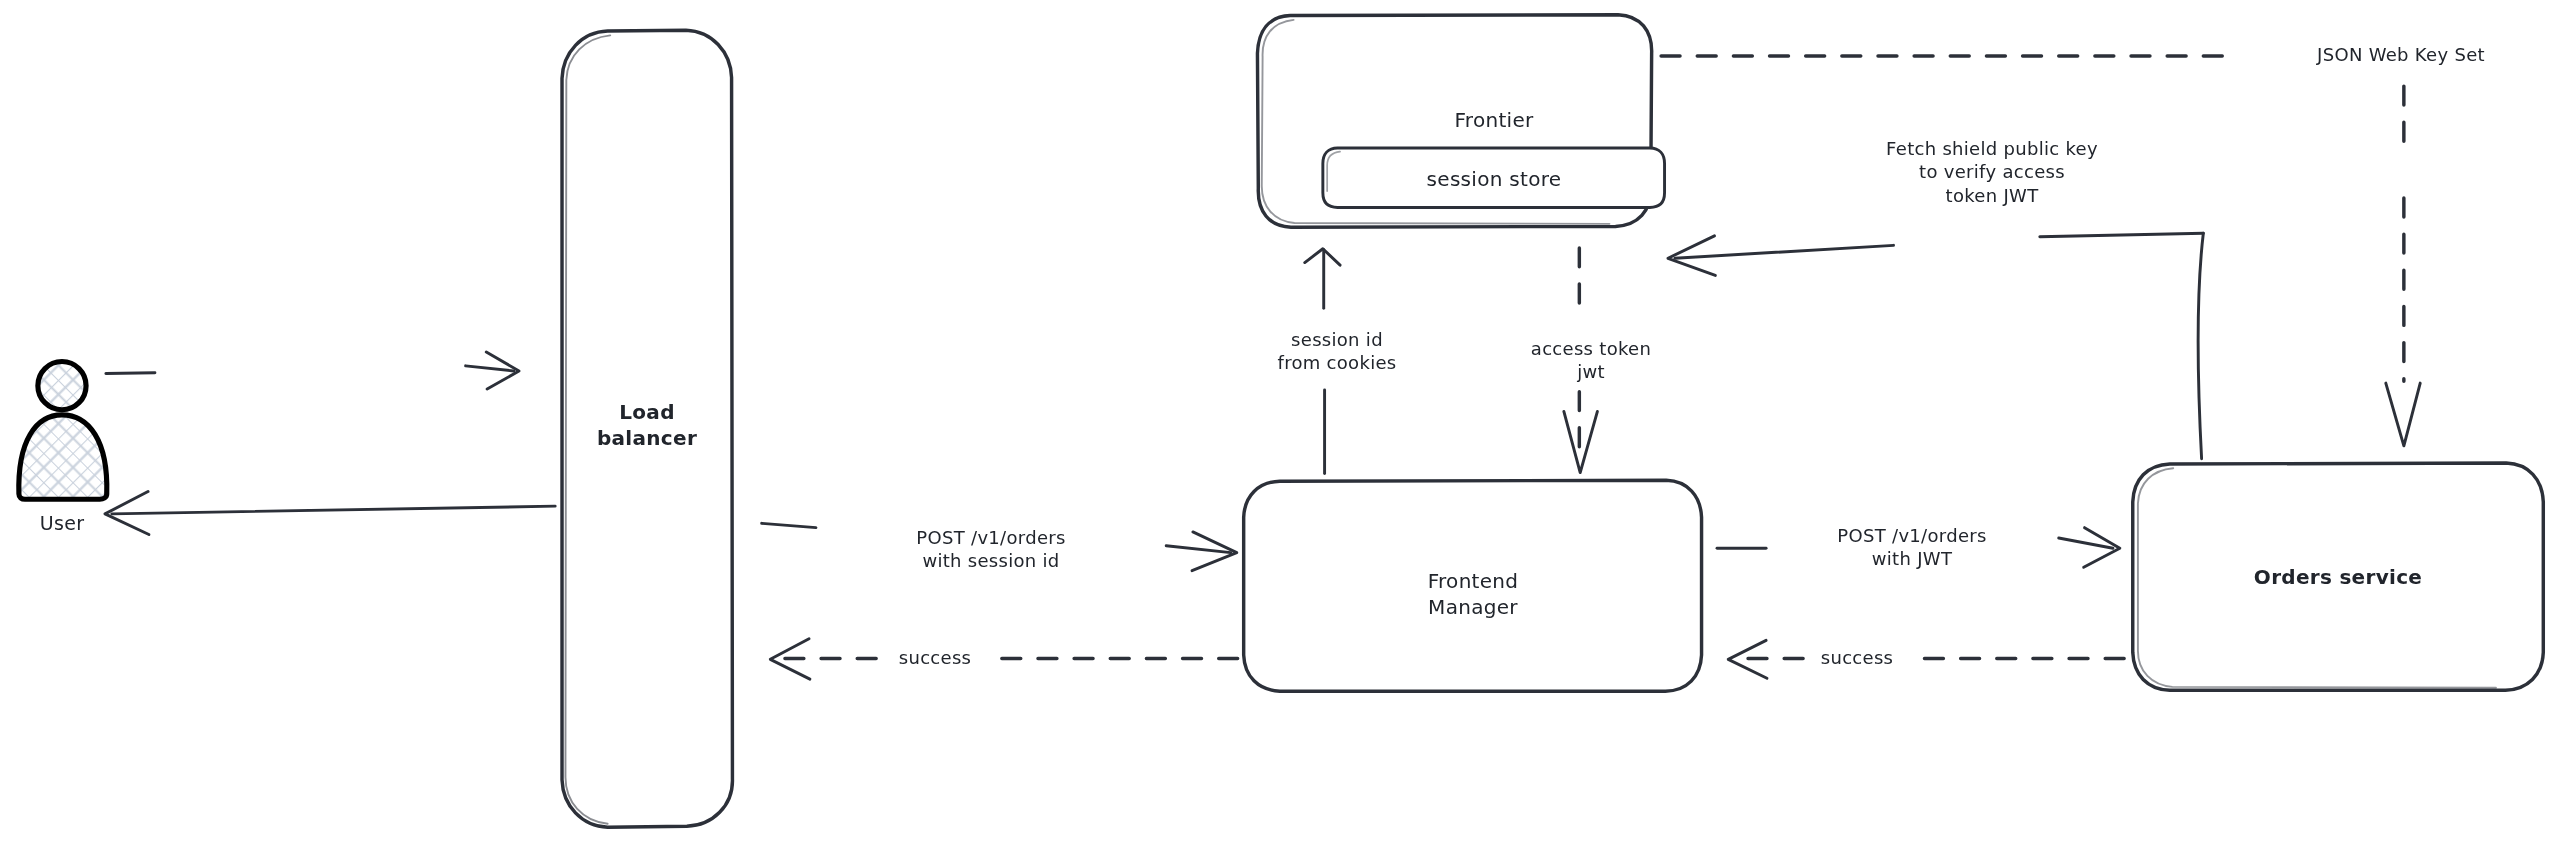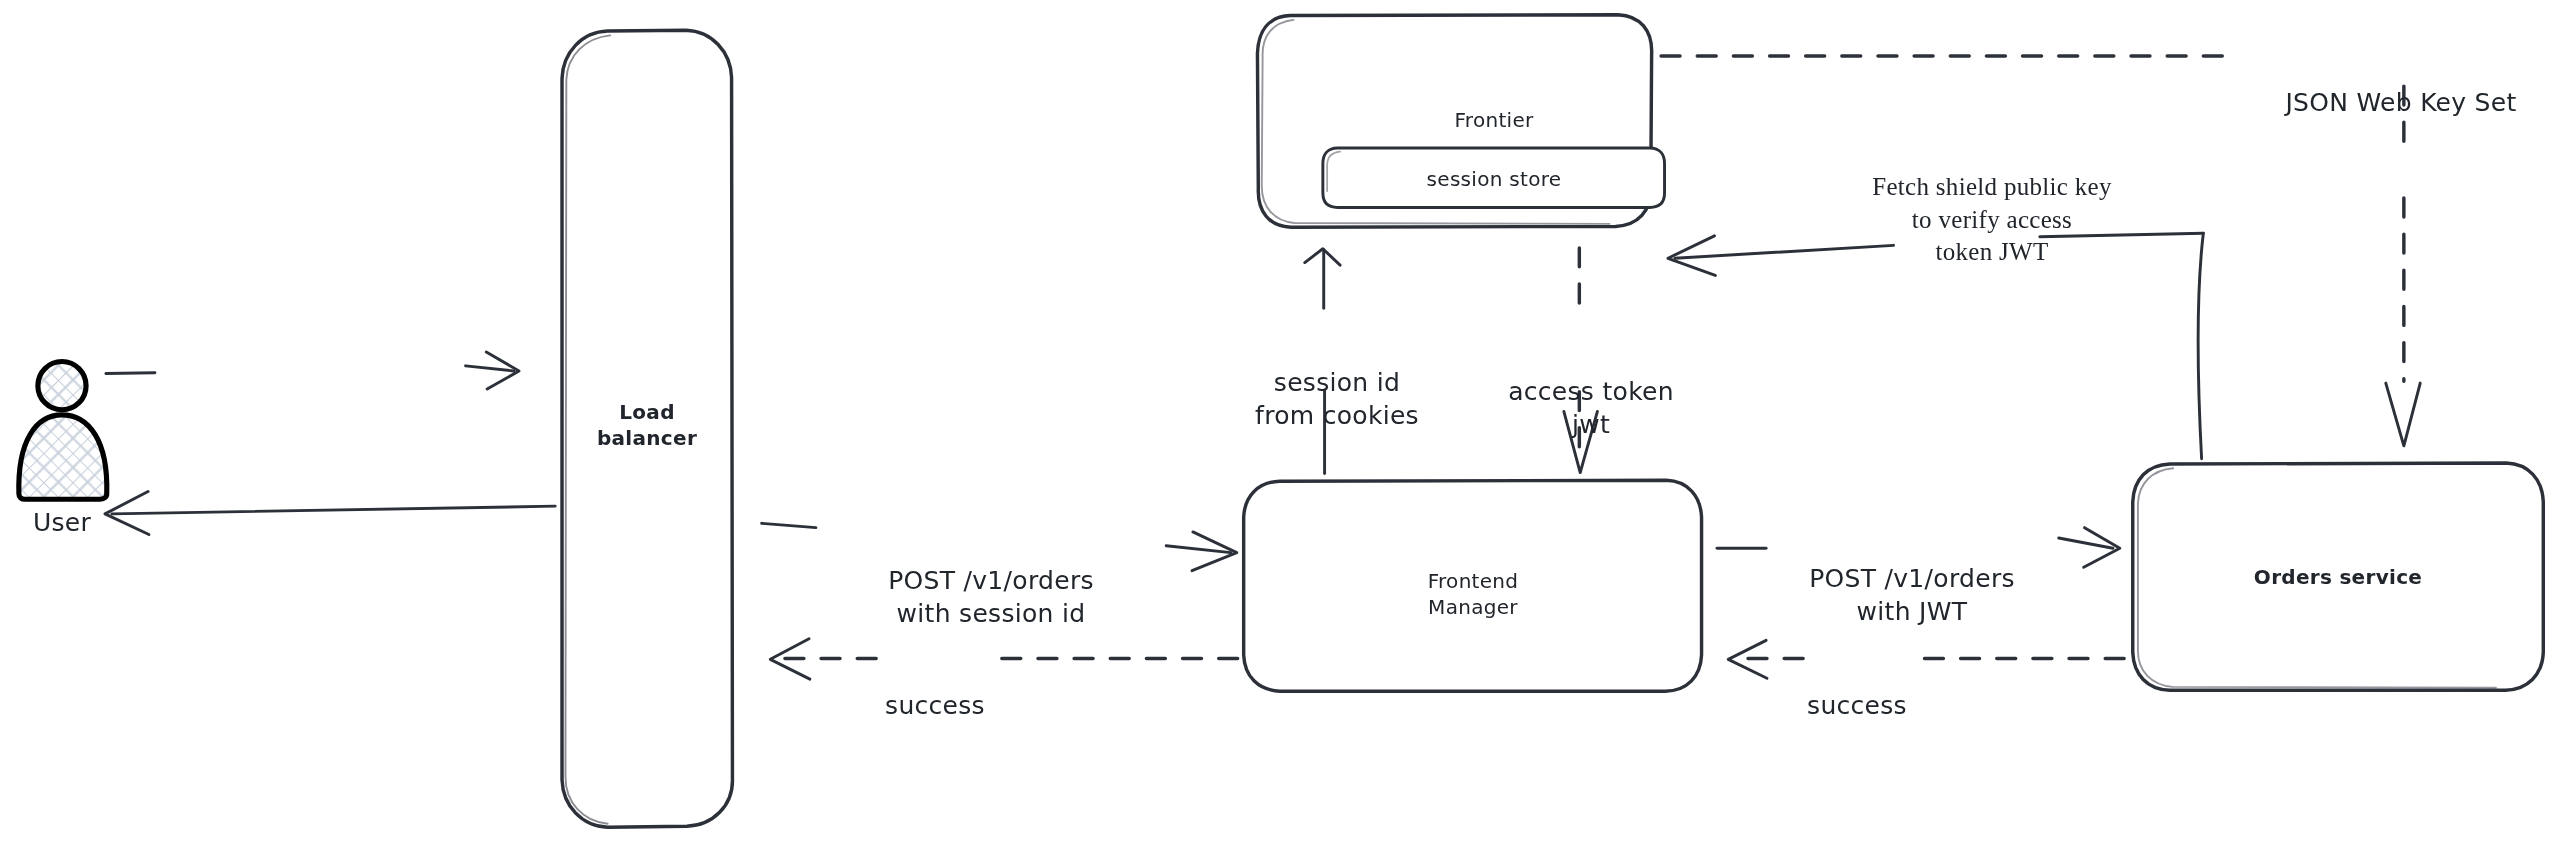--- a/index.html
+++ b/index.html
@@ -58,22 +58,22 @@
     font-family: "DejaVu Sans", sans-serif;
     font-size: 25px;
     line-height: 1.3;
     letter-spacing: 0.3px;
     white-space: pre;
     text-align: center;
     transform: translate(-50%, -50%);
     pointer-events: none;
   }
   .label.node-label { font-size: 20px; }
-  .label.edge-label { font-size: 25px; margin-top: 48px; }
-  .label.actor-label { font-size: 25px; }
+  .label.edge-label { font-size: 18px; }
+  .label.actor-label { font-size: 19px; }
 </style>
 </head>
 <body>
 
 <div id="canvas">
 
   <svg class="diagram" viewBox="0 0 2993 984">
     <defs>
       <pattern id="hatch" width="24" height="24" patternUnits="userSpaceOnUse" patternTransform="rotate(45)">
         <rect width="24" height="24" fill="#ffffff"></rect>
@@ -202,20 +202,20 @@
 with JWT</div>
 
   <div class="label edge-label" style="left:1857px; top:658px;">success</div>
 
   <div class="label edge-label" style="left:1337px; top:351px;">session id
 from cookies</div>
 
   <div class="label edge-label" style="left:1591px; top:360px;">access token
 jwt</div>
 
-  <div class="label edge-label" style="left:1992px; top:172px;font-family:Liberation Serif, serif;">Fetch shield public key
+  <div class="label edge-label" style="left:1992px; top:172px;">Fetch shield public key
 to verify access
 token JWT</div>
 
   <div class="label edge-label" style="left:2401px; top:55px;">JSON Web Key Set</div>
 
 </div>
 
 
 </body></html>

